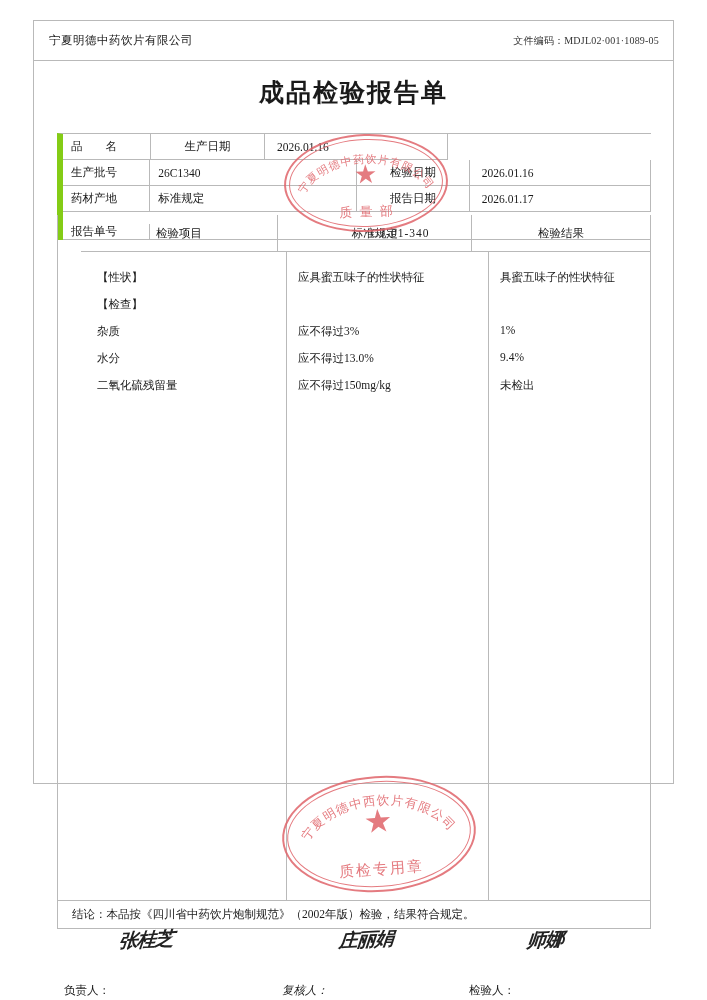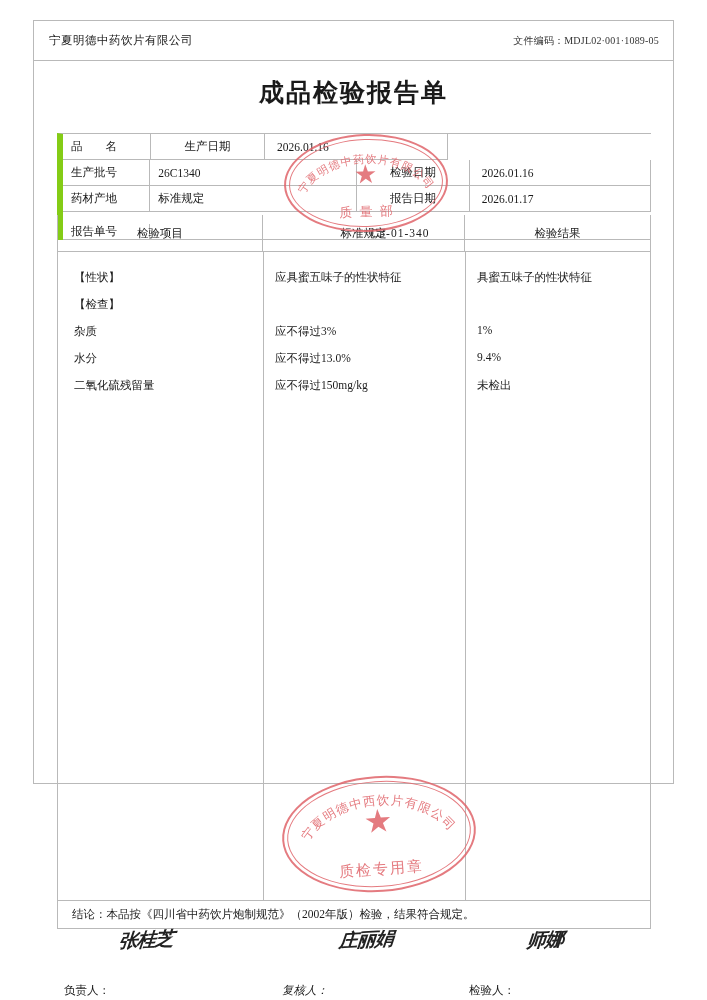--- a/index.html
+++ b/index.html
@@ -111,20 +111,21 @@
   .res {
     position: absolute;
     left: 23px;
     top: 194px;
     width: 594px;
     height: 686px;
     border-left: 1px solid #b9b9b9;
     border-right: 1px solid #b9b9b9;
     border-bottom: 1px solid #b9b9b9;
     box-sizing: border-box;
+    padding-left: 23px;
   }
   .res-head {
     display: flex;
     height: 36px;
     border-bottom: 1px solid #b9b9b9;
   }
   .res-head div {
     display: flex;
     align-items: center;
     justify-content: center;

